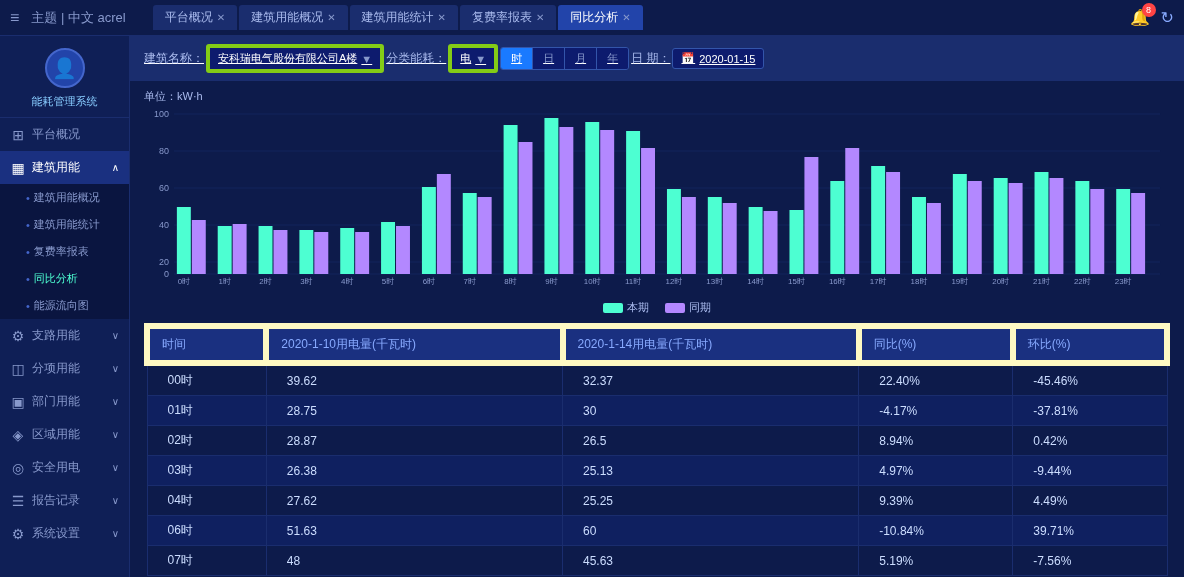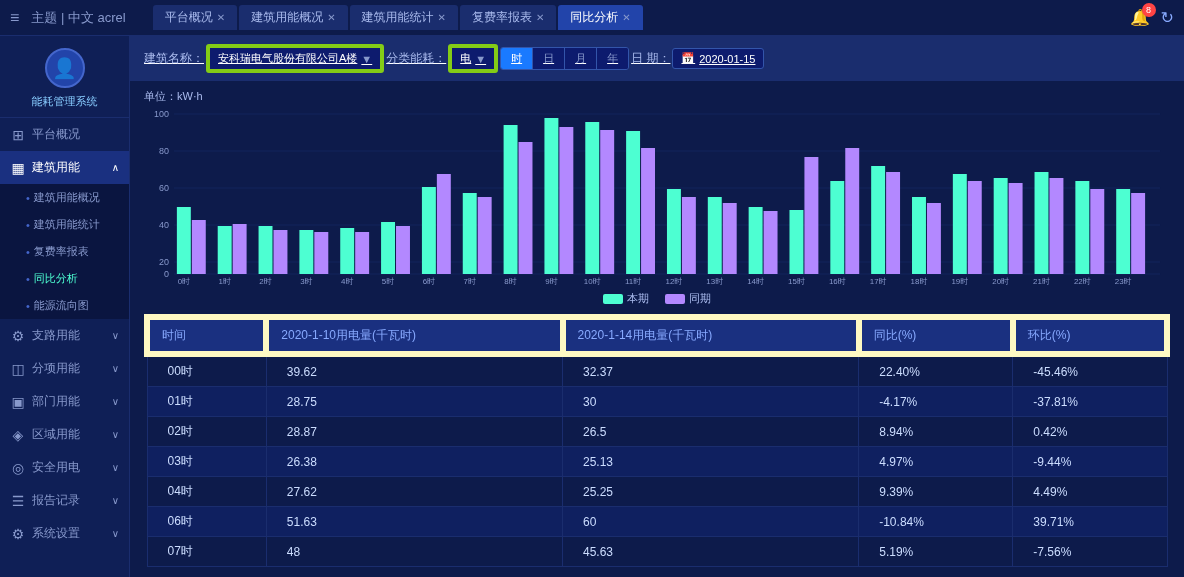--- a/index.html
+++ b/index.html
@@ -57,21 +57,21 @@
 
     
     .table-area { flex: 1; overflow-y: auto; padding: 0 14px; }
     .data-table { width: 100%; border-collapse: collapse; }
     .data-table th { background: #1a3080; color: #88aaff; padding: 7px 12px; text-align: left; font-size: 12px; font-weight: normal; border: 6px solid #fef9c3; position: sticky; top: 0; }
     .data-table td { padding: 6px 20px; border: 1px solid #1a2d6e; font-size: 12px; color: #ccddff; }
     .data-table tr:nth-child(even) td { background: #0f2060; }
     .data-table tr:nth-child(odd) td { background: #0d1b4b; }
 
     
-    .legend { display: flex; gap: 16px; justify-content: center; margin-top: 2px; }
+    .legend { display: flex; gap: 16px; justify-content: center; margin-top: 11px; }
     .legend-item { display: flex; align-items: center; gap: 4px; font-size: 11px; color: #aabbee; }
     .legend-color { width: 20px; height: 10px; border-radius: 2px; }
 
     ::-webkit-scrollbar { width: 4px; }
     ::-webkit-scrollbar-track { background: #0d1b4b; }
     ::-webkit-scrollbar-thumb { background: #2244aa; border-radius: 2px; }
   </style>
 </head>
 <body>
 

